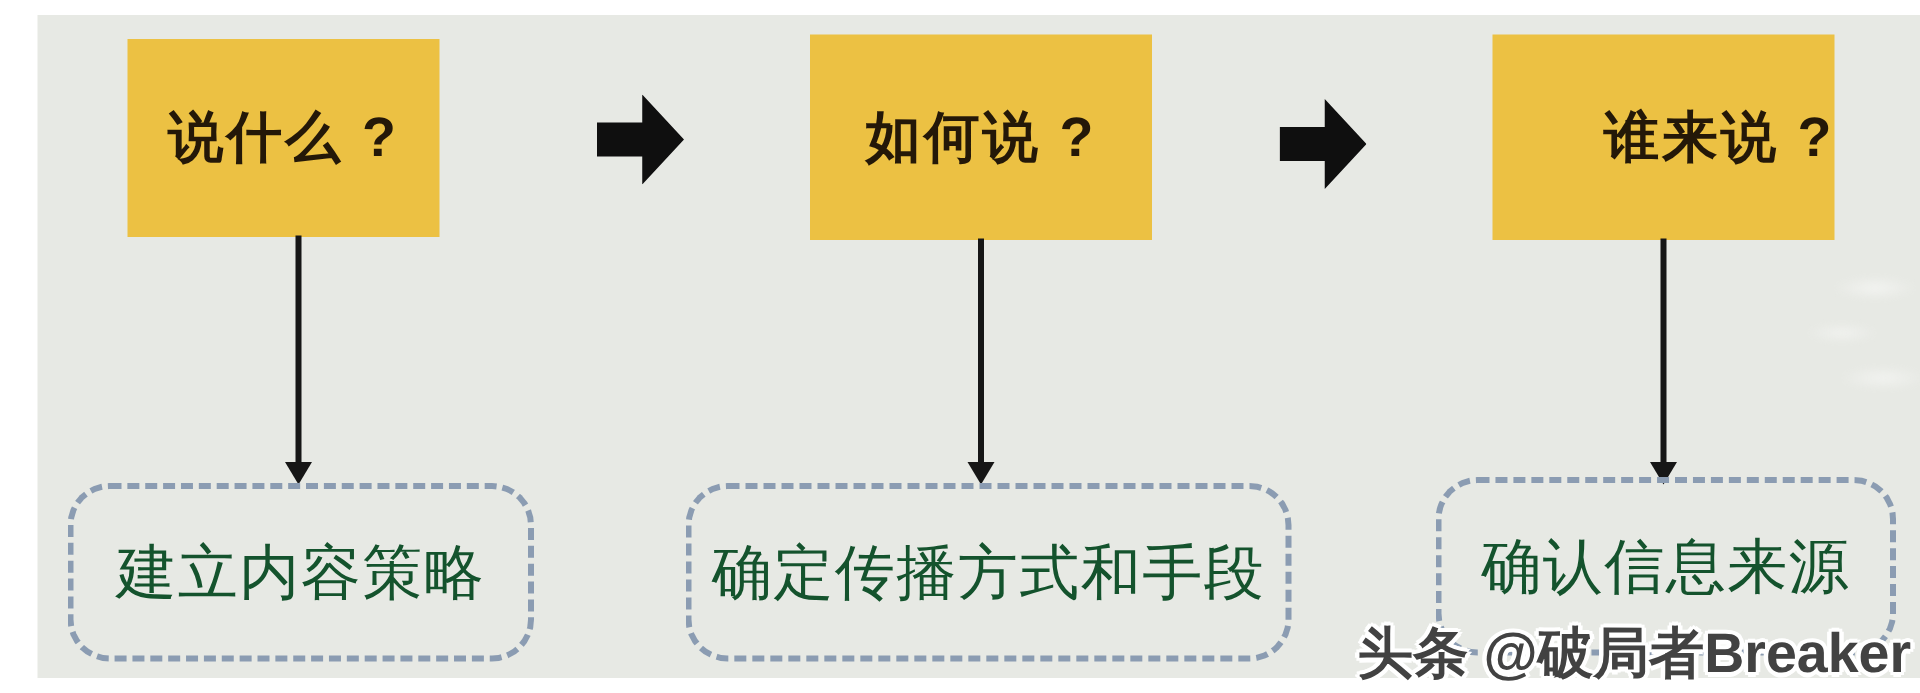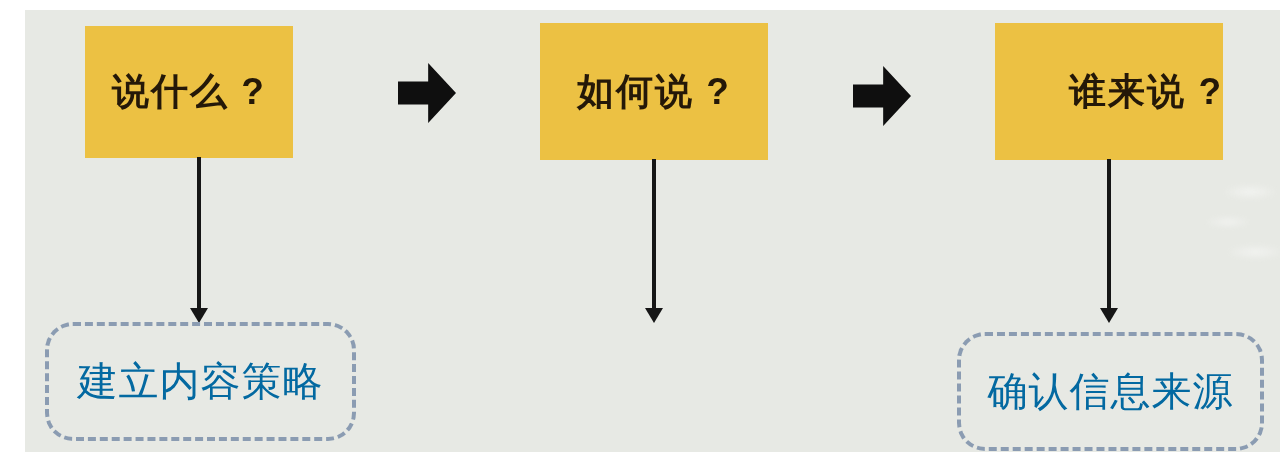--- a/index.html
+++ b/index.html
@@ -61,28 +61,28 @@
   .vhead-1 { left: 190px;  top: 308px; }
   .vhead-2 { left: 645px;  top: 308px; }
   .vhead-3 { left: 1100px; top: 308px; }
 
   .abox {
     position: absolute;
     border: 4px dashed #8b9cb2;
     border-radius: 28px;
     display: flex; align-items: center; justify-content: center;
     font-size: 40px; font-weight: 400;
-    color: #0369a1;
+    color: #14532d;
     letter-spacing: 1px;
     box-sizing: border-box;
     background: transparent;
   }
   .abox-1 { left: 45px;  top: 322px; width: 311px; height: 119px; }
   .abox-2 { left: 457px; top: 322px; width: 404px; height: 119px; }
-  .abox-3 { left: 957px; top: 332px; width: 307px; height: 119px; }
+  .abox-3 { left: 957px; top: 318px; width: 307px; height: 119px; }
 
   .watermark {
     position: absolute;
     right: 6px; bottom: 1px;
     font-size: 37px;
     font-weight: 700;
     color: #424242;
     white-space: nowrap;
     letter-spacing: 0px;
     text-shadow:
@@ -121,27 +121,33 @@
     <span>建立内容策略</span>
   </div>
 
   <div class="harrow harrow-1"></div>
 
   <div class="qbox qbox-2">
     <span>如何说 ?</span>
   </div>
   <div class="vline vline-2"></div>
   <div class="vhead vhead-2"></div>
+  <div class="abox abox-2">
+    <span>确定传播方式和手段</span>
+  </div>
 
   <div class="harrow harrow-2"></div>
 
   <div class="qbox qbox-3">
     <span>谁来说 ?</span>
   </div>
   <div class="vline vline-3"></div>
   <div class="vhead vhead-3"></div>
   <div class="abox abox-3">
     <span>确认信息来源</span>
   </div>
 
   <div class="faint-smudge"></div>
 
+  <div class="watermark">
+    <span class="brand">头条</span><span>@破局者Breaker</span>
+  </div>
 </div>
 
 </body></html>

